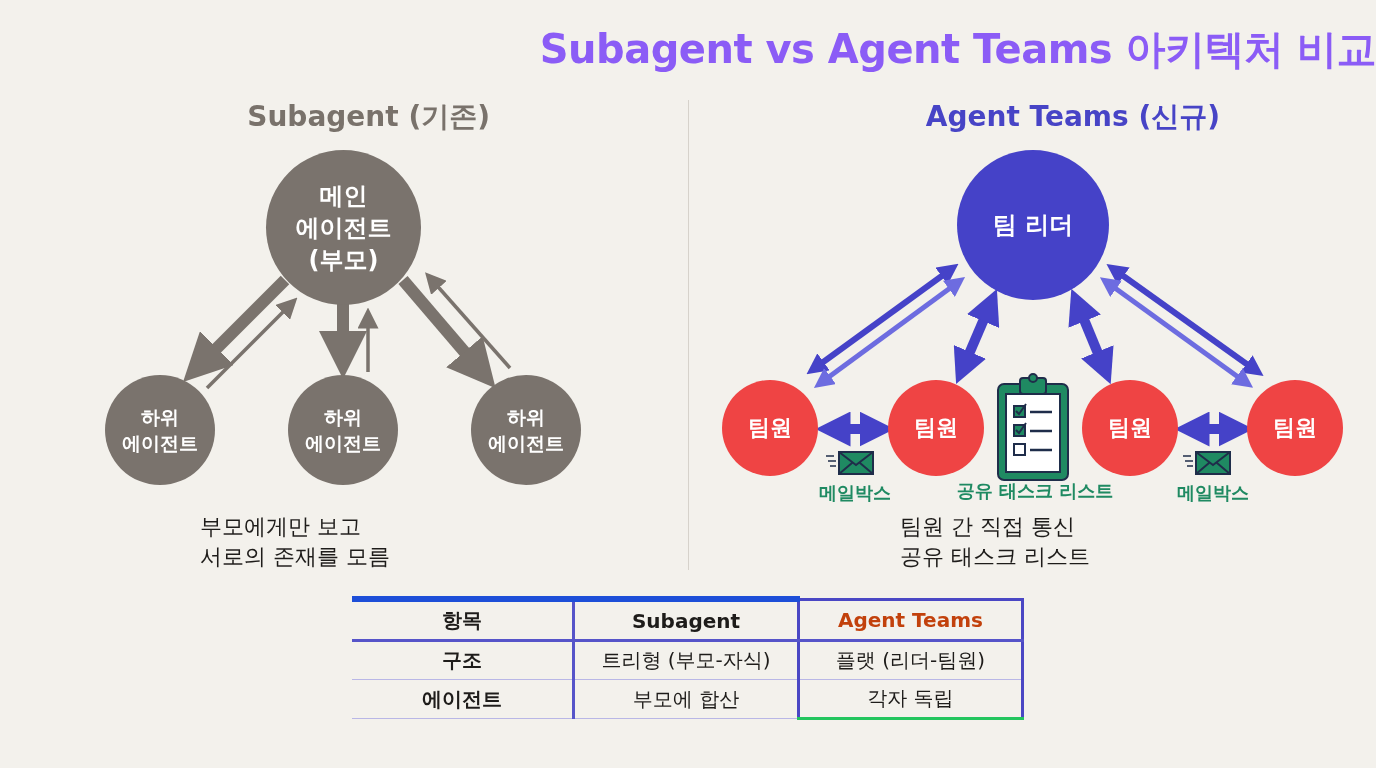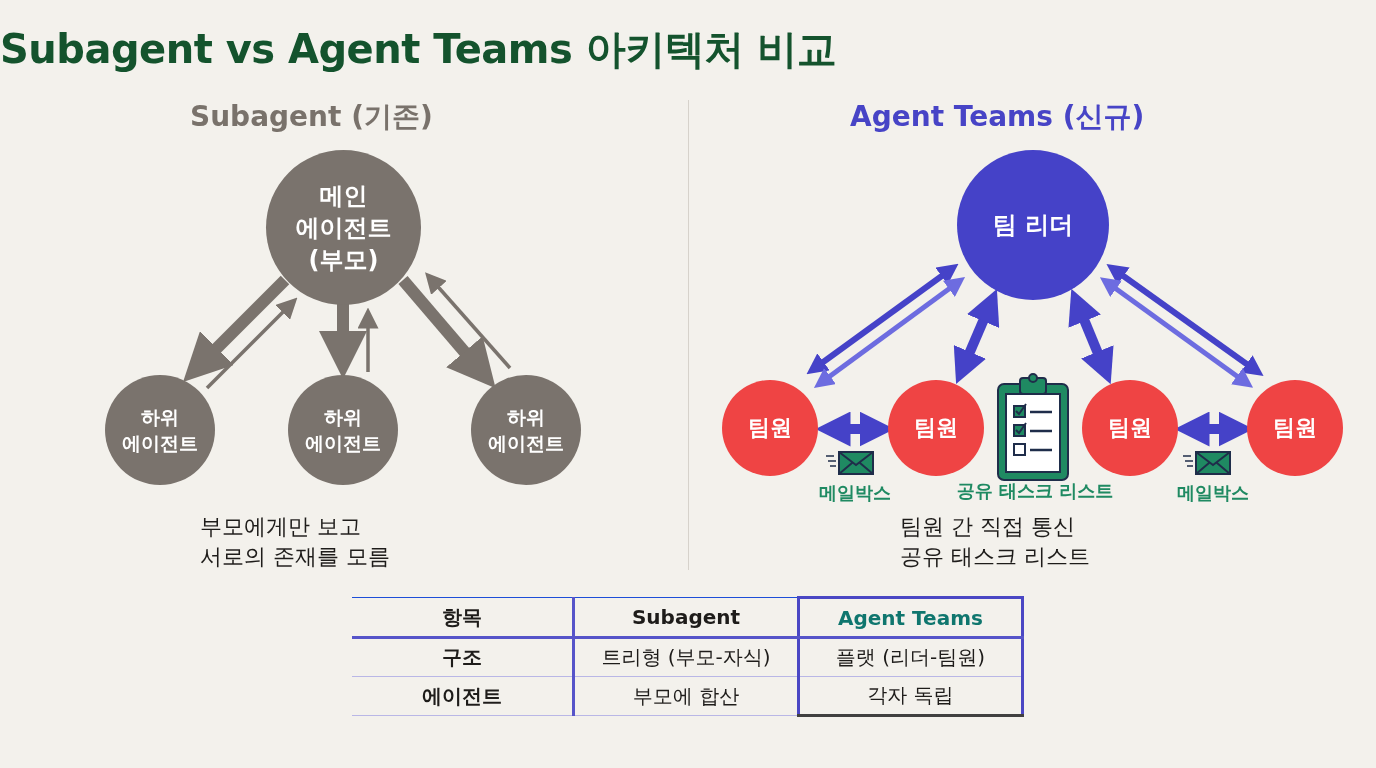--- a/index.html
+++ b/index.html
@@ -1,39 +1,39 @@
 <!DOCTYPE html>
 <html><head>
 <meta charset="utf-8">
 <style>
   html,body{margin:0;padding:0;}
   body{width:1376px;height:768px;background:#f3f1ec;position:relative;overflow:hidden;font-family:"DejaVu Sans","Liberation Sans",sans-serif;}
   .abs{position:absolute;}
-  .title{left:0;top:22px;width:1376px;text-align:left;font-size:40px;font-weight:bold;color:#14532d;letter-spacing:-0.5px;}
-  .subtitle{font-size:28px;font-weight:bold;text-align:left;}
+  .title{left:0;top:22px;width:1376px;text-align:right;font-size:40px;font-weight:bold;color:#8b5cf6;letter-spacing:-0.5px;}
+  .subtitle{font-size:28px;font-weight:bold;text-align:right;}
   .sub-left{left:190px;top:98px;width:300px;color:#79726b;}
   .sub-right{left:850px;top:98px;width:370px;color:#4744c6;}
   .divider{left:688px;top:100px;width:1px;height:470px;background:#d6d2cb;}
   svg.diagram{position:absolute;left:0;top:0;}
   .node{position:absolute;border-radius:50%;display:flex;align-items:center;justify-content:center;text-align:center;color:#fff;font-weight:bold;white-space:pre-line;}
   .gray{background:#7a736d;}
   .blue-dark{background:#4542c8;text-align:center;}
   .blue{background:#ef4444;}
   .caption{text-align:left;font-size:22px;color:#1e1c1a;line-height:30px;white-space:pre-line;}
   .green-label{color:#1f8a62;font-weight:bold;font-size:18px;text-align:center;}
   table.cmp{position:absolute;left:352px;top:596px;width:672px;border-collapse:collapse;font-size:20px;color:#1e1c1a;}
   table.cmp td, table.cmp th{height:37px;text-align:center;padding:0;border-bottom:1px solid #b9b7e6;}
   table.cmp th{font-weight:bold;border-bottom:3px solid #5654c9;}
-  table.cmp tr:first-child th{border-top:1px solid #1d4ed8;}
+  table.cmp tr:first-child th{border-top:6px solid #1d4ed8;}
   table.cmp td.rowhead{font-weight:bold;}
   table.cmp .c1{width:224px;}
   table.cmp .c2{width:224px;border-left:3px solid #5654c9;}
   table.cmp .c3{width:224px;border-left:3px solid #4a47c4;border-right:3px solid #4a47c4;}
-  table.cmp th.c3{color:#0f766e;border-top:3px solid #4a47c4 !important;}
-  table.cmp tr:last-child td.c3{border-bottom:3px solid #404040;margin-top:24px;}
+  table.cmp th.c3{color:#c2410c;border-top:3px solid #4a47c4 !important;}
+  table.cmp tr:last-child td.c3{border-bottom:3px solid #22c55e;margin-top:24px;}
 </style>
 </head>
 <body>
 
 <div class="abs title">Subagent vs Agent Teams 아키텍처 비교</div>
 
 <div class="abs subtitle sub-left">Subagent (기존)</div>
 <div class="abs subtitle sub-right">Agent Teams (신규)</div>
 <div class="abs divider"></div>
 

